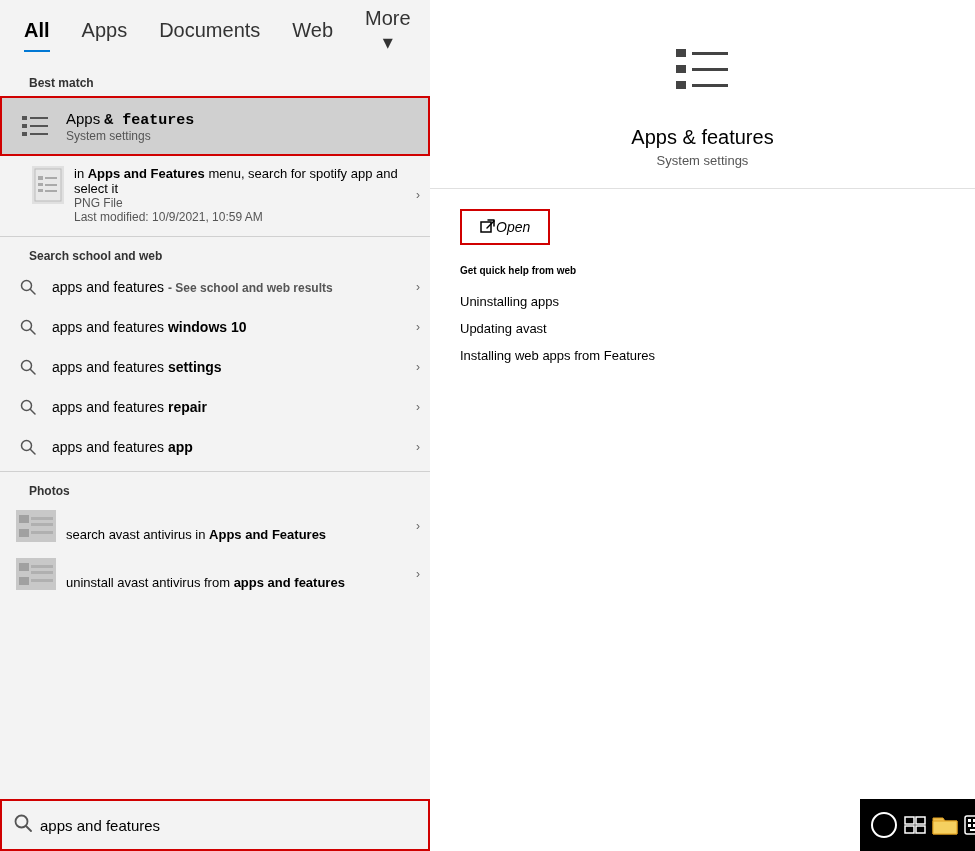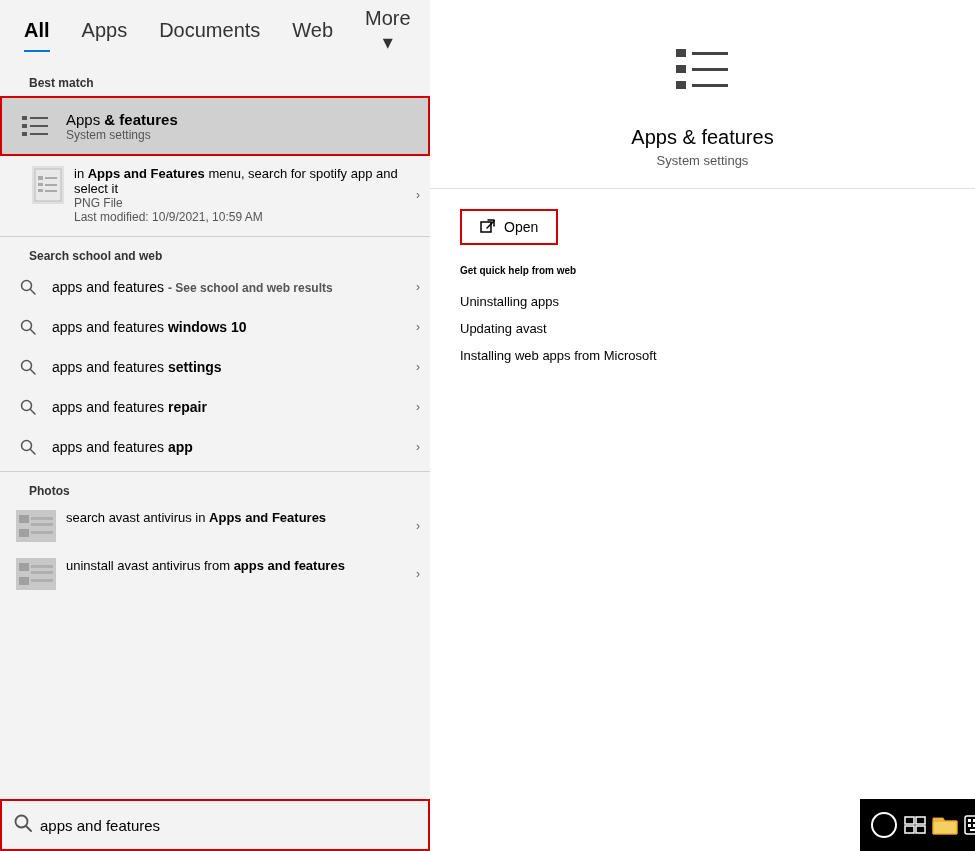--- a/index.html
+++ b/index.html
@@ -109,20 +109,21 @@
       align-items: center;
       justify-content: center;
     }
     .best-match-text .title {
       font-size: 15px;
       font-weight: 400;
       color: #000;
     }
     .best-match-text .title strong {
       font-weight: 700;
+      font-family: Liberation Mono, monospace;
     }
     .best-match-text .subtitle {
       font-size: 12px;
       color: #555;
     }
 
     
     .doc-result {
       display: flex;
       align-items: flex-start;
@@ -174,21 +175,21 @@
       justify-content: center;
       color: #555;
       font-size: 14px;
     }
     .web-item-text { font-size: 14px; color: #000; }
     .see-more { font-size: 12px; color: #555; font-weight: bold; }
 
     
     .photo-item {
       display: flex;
-      align-items: flex-start;
+      align-items: flex-end;
       padding: 8px 16px;
       cursor: pointer;
       position: relative;
     }
     .photo-thumb {
       width: 40px;
       height: 32px;
       background: #c8c8c8;
       margin-right: 10px;
       flex-shrink: 0;
@@ -267,27 +268,27 @@
       color: #555;
       text-align: center;
     }
 
     .open-btn-container {
       padding: 20px 30px;
     }
     .open-btn {
       display: flex;
       align-items: center;
-      gap: 8px;
       border: 2px solid #d00000;
       background: transparent;
       padding: 8px 18px;
       font-size: 14px;
       cursor: pointer;
       color: #000;
+      font-style: italic;
     }
 
     .quick-help {
       padding: 0 30px;
     }
     .quick-help-title {
       font-size: 10px;
       font-weight: 700;
       color: #000;
       margin-bottom: 12px;
@@ -558,21 +559,21 @@
         <line x1="7" y1="9" x2="14" y2="2" stroke="#000" stroke-width="1.5" stroke-linecap="round"></line>
       </svg>
       <span>Open</span>
     </button>
   </div>
 
   <div class="quick-help">
     <div class="quick-help-title">Get quick help from web</div>
     <a class="help-link" href="#">Uninstalling apps</a>
     <a class="help-link" href="#">Updating avast</a>
-    <a class="help-link" href="#">Installing web apps from Microsoft</a>
+    <a class="help-link" href="#">Installing web apps from Features</a>
   </div>
 
   <div class="taskbar">
 
     <button class="taskbar-btn" style="color:#fff;">
       <svg width="28" height="28" viewBox="0 0 28 28" fill="none">
         <circle cx="14" cy="14" r="12" stroke="#fff" stroke-width="2"></circle>
       </svg>
     </button>
 

